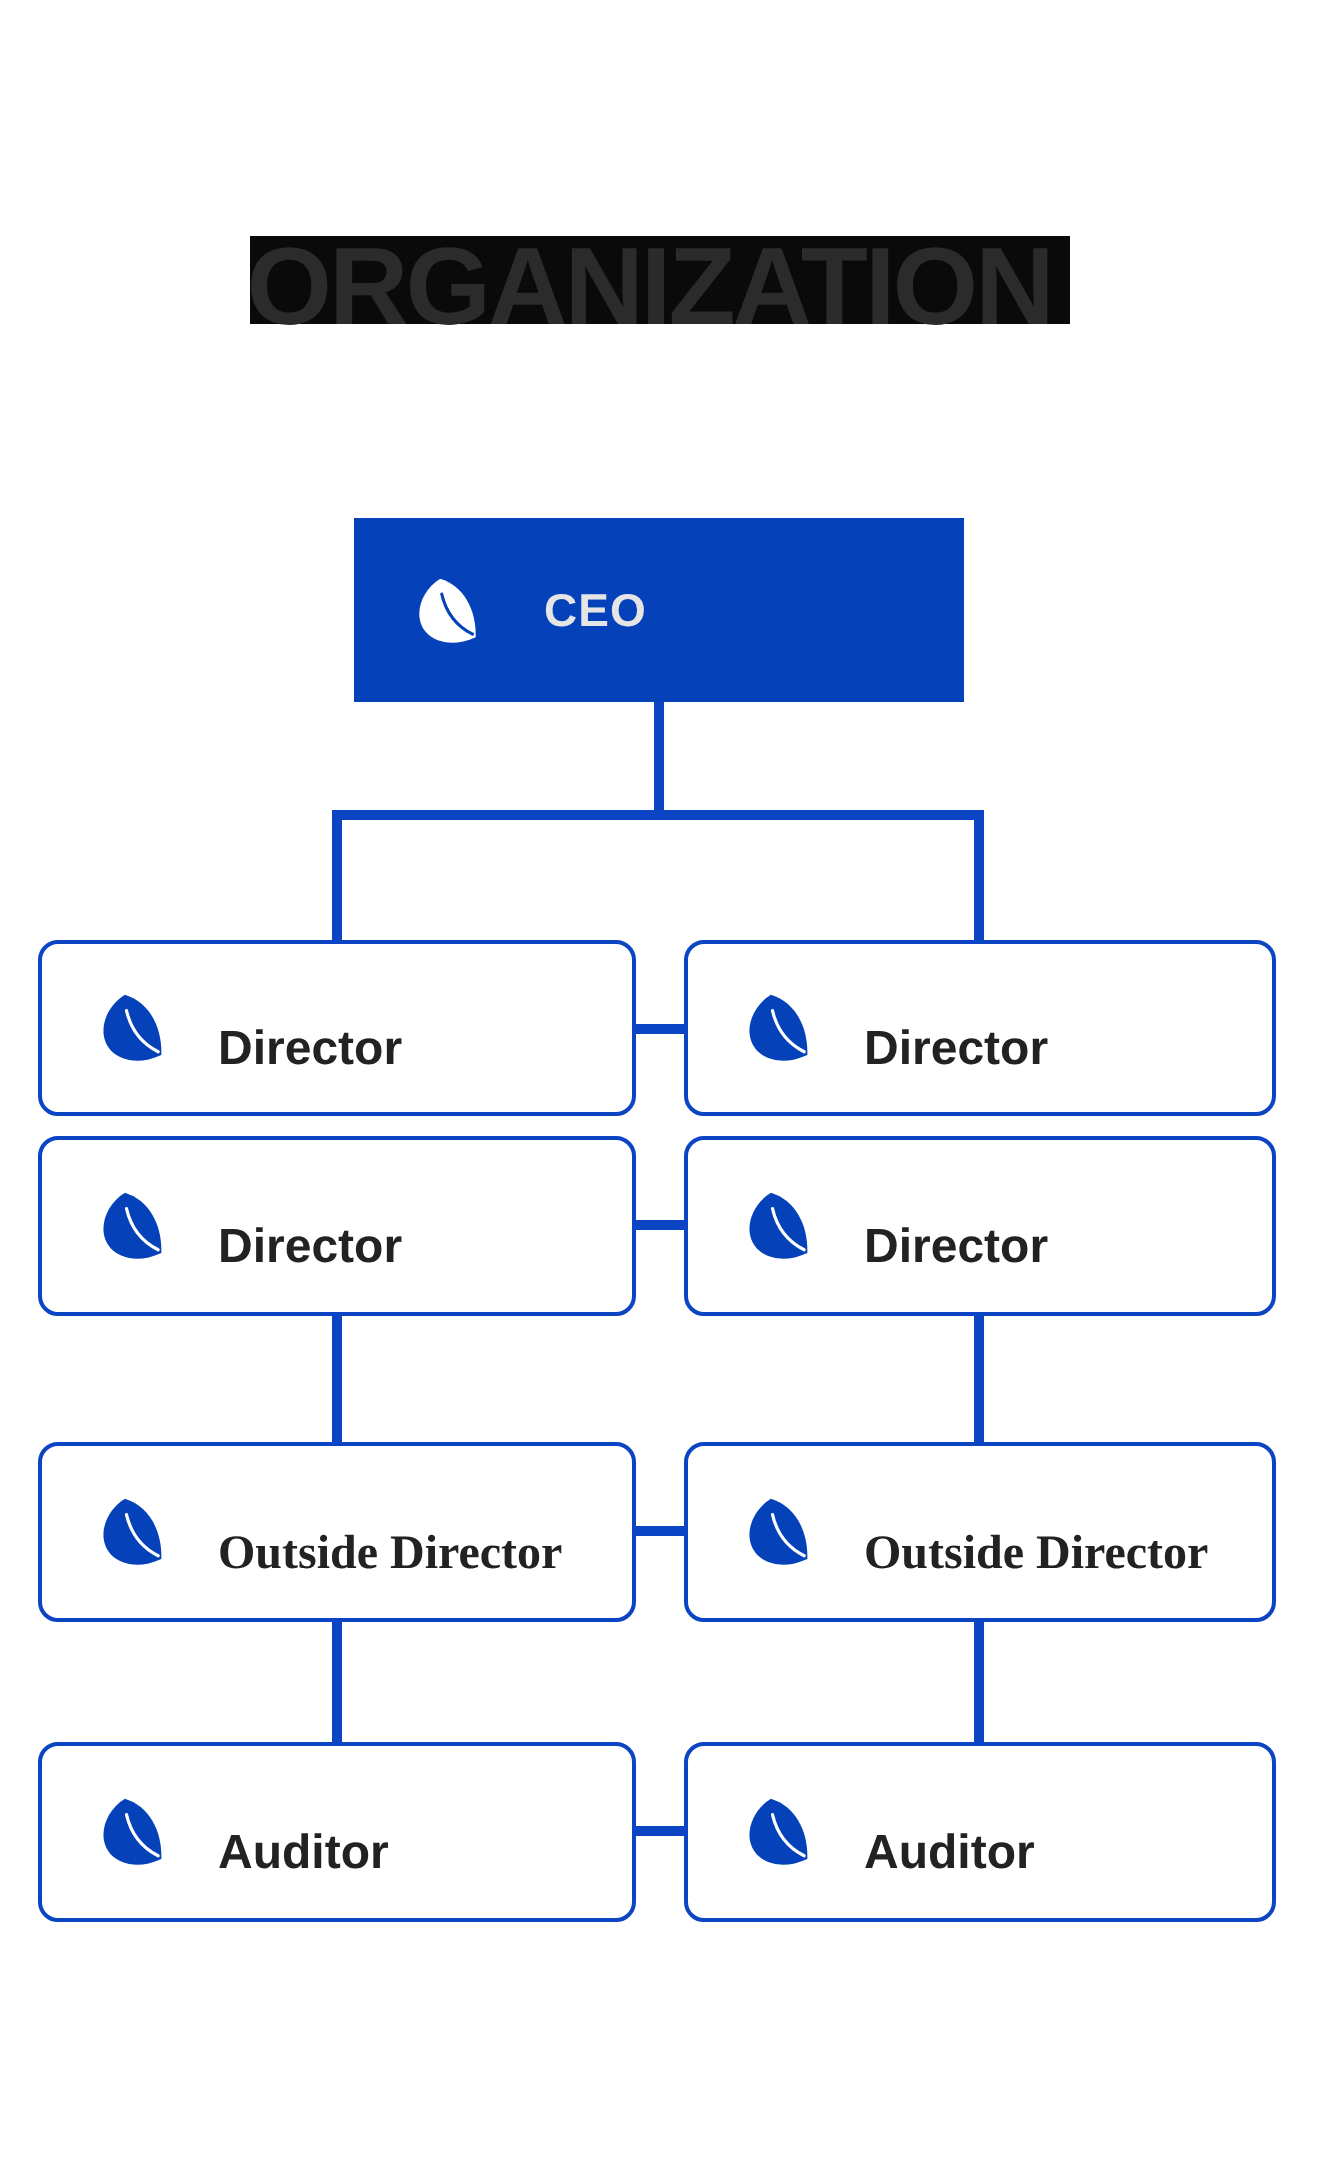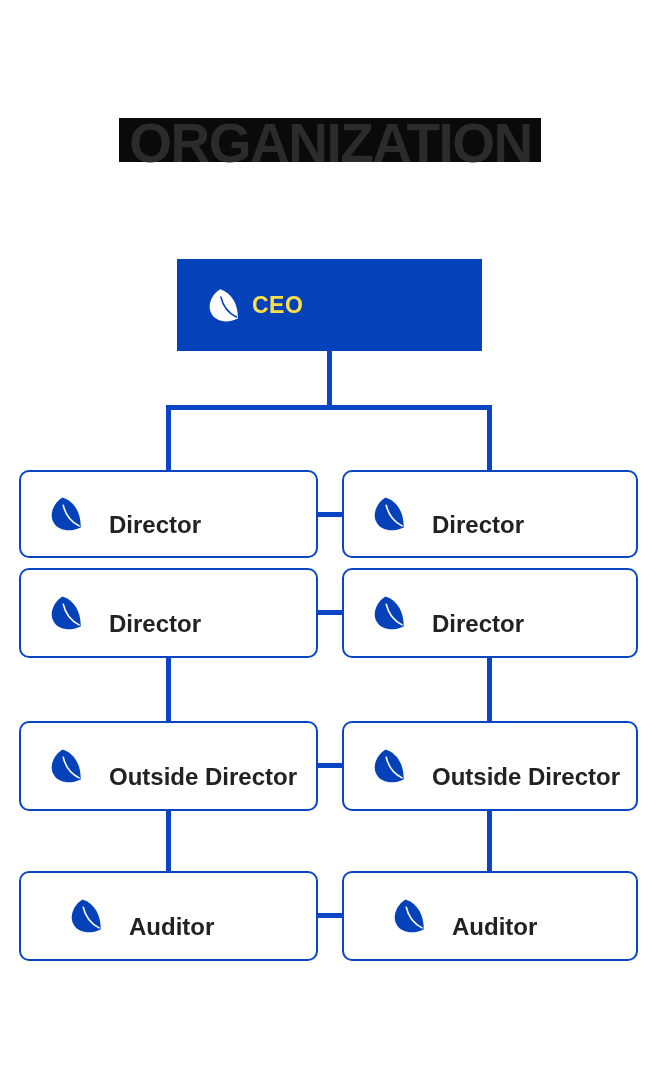--- a/index.html
+++ b/index.html
@@ -9,41 +9,41 @@
     --title-bg:#0A0A0A;
     --title-text:#2B2B2B;
   }
   *{margin:0;padding:0;box-sizing:border-box;}
   html,body{background:#ffffff;}
   body{font-family:"Liberation Sans","DejaVu Sans",sans-serif;}
   .canvas{position:relative;width:660px;height:1081px;background:#ffffff;overflow:hidden;}
 
   
   .title-row{position:absolute;top:118px;left:0;width:660px;text-align:center;}
-  .title-hl{display:inline-block;position:relative;background:var(--title-bg);height:44px;padding-right:7px;padding-left:12px;}
+  .title-hl{display:inline-block;position:relative;background:var(--title-bg);height:44px;padding-right:7px;}
   .title-text{display:block;font-weight:800;font-size:55px;line-height:44px;letter-spacing:-1.5px;
     color:var(--title-text);white-space:nowrap;transform:translate(-2px,3px);}
 
   
   .ceo-box{position:absolute;left:177px;top:259px;width:305px;height:92px;background:var(--blue);
     display:flex;align-items:center;}
   .ceo-box .leaf{margin-left:30px;width:37px;height:41px;flex:0 0 auto;}
-  .ceo-box .label{margin-left:8px;font-size:23px;font-weight:700;color:#fde047;letter-spacing:.5px;}
+  .ceo-box .label{margin-left:28px;font-size:23px;font-weight:700;color:#e5e5e5;letter-spacing:.5px;}
 
   
   .node{position:absolute;height:90px;background:#ffffff;border:2px solid var(--line);border-radius:10px;
     display:flex;align-items:center;}
   .node .leaf{margin-left:28px;width:38px;height:42px;flex:0 0 auto;}
   .node .label{margin-left:22px;font-size:24px;font-weight:700;color:var(--label);margin-top:22px;}
   .col-l{left:19px;width:299px;}
   .col-r{left:342px;width:296px;}
   .r1{top:470px;height:88px;}
   .r2{top:568px;}
-  .r3{top:721px;}
-  .r4{top:871px;padding-left:20px;}
+  .r3{top:721px;font-family:Liberation Serif, serif;}
+  .r4{top:871px;}
 
   
   .cline{position:absolute;background:var(--line);}
   .stem   {left:327px;top:350px;width:5px;height:57px;}
   .tbar   {left:166px;top:405px;width:326px;height:5px;}
   .drop-l {left:166px;top:405px;width:5px;height:65px;}
   .drop-r {left:487px;top:405px;width:5px;height:65px;}
   .link-1 {left:316px;top:512px;width:28px;height:5px;}
   .link-2 {left:316px;top:610px;width:28px;height:5px;}
   .link-3 {left:316px;top:763px;width:28px;height:5px;}

